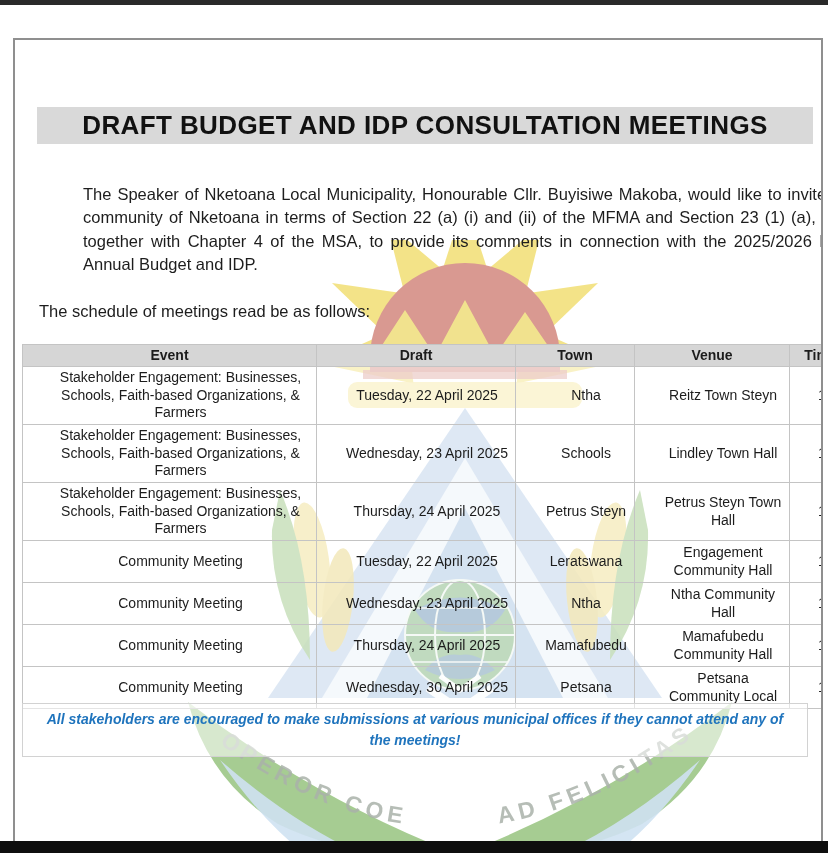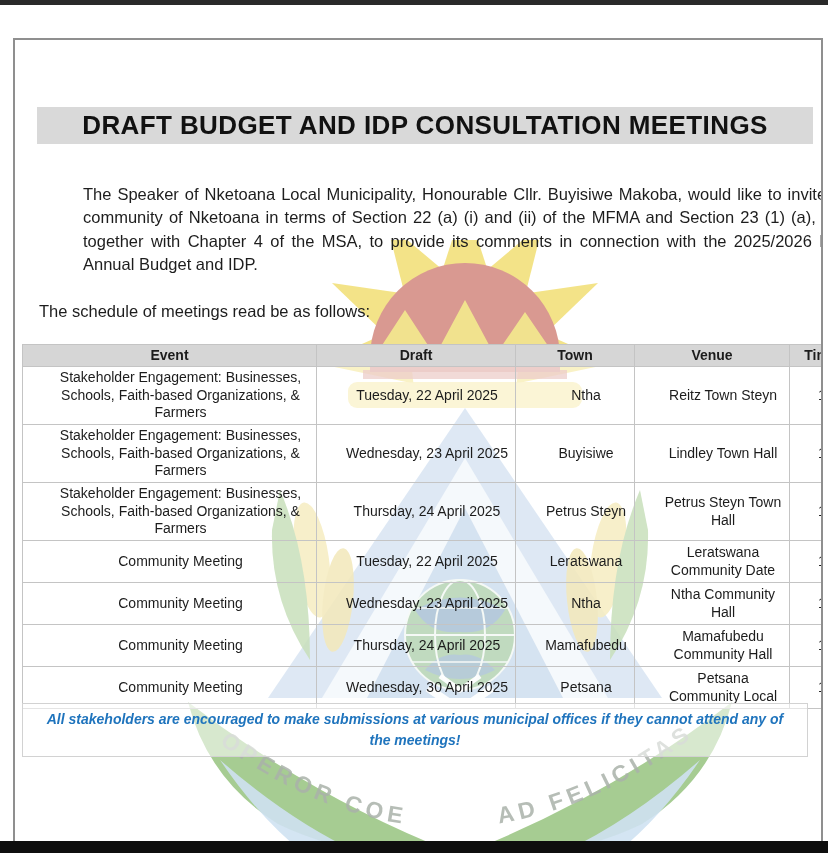--- a/index.html
+++ b/index.html
@@ -168,36 +168,36 @@
           <tr class="row-tall">
             <td>Stakeholder Engagement: Businesses, Schools, Faith-based Organizations, &amp; Farmers</td>
             <td>Tuesday, 22 April 2025</td>
             <td>Ntha</td>
             <td>Reitz Town Steyn</td>
             <td>13h00</td>
           </tr>
           <tr class="row-tall">
             <td>Stakeholder Engagement: Businesses, Schools, Faith-based Organizations, &amp; Farmers</td>
             <td>Wednesday, 23 April 2025</td>
-            <td>Buyisiwe</td>
+            <td>Schools</td>
             <td>Lindley Town Hall</td>
             <td>13h00</td>
           </tr>
           <tr class="row-tall">
             <td>Stakeholder Engagement: Businesses, Schools, Faith-based Organizations, &amp; Farmers</td>
             <td>Thursday, 24 April 2025</td>
             <td>Petrus Steyn</td>
             <td>Petrus Steyn Town Hall</td>
             <td>13h00</td>
           </tr>
           <tr class="row-short">
             <td>Community Meeting</td>
             <td>Tuesday, 22 April 2025</td>
             <td>Leratswana</td>
-            <td>Leratswana Community Date</td>
+            <td>Engagement Community Hall</td>
             <td>16h00</td>
           </tr>
           <tr class="row-short">
             <td>Community Meeting</td>
             <td>Wednesday, 23 April 2025</td>
             <td>Ntha</td>
             <td>Ntha Community Hall</td>
             <td>16h00</td>
           </tr>
           <tr class="row-short">

